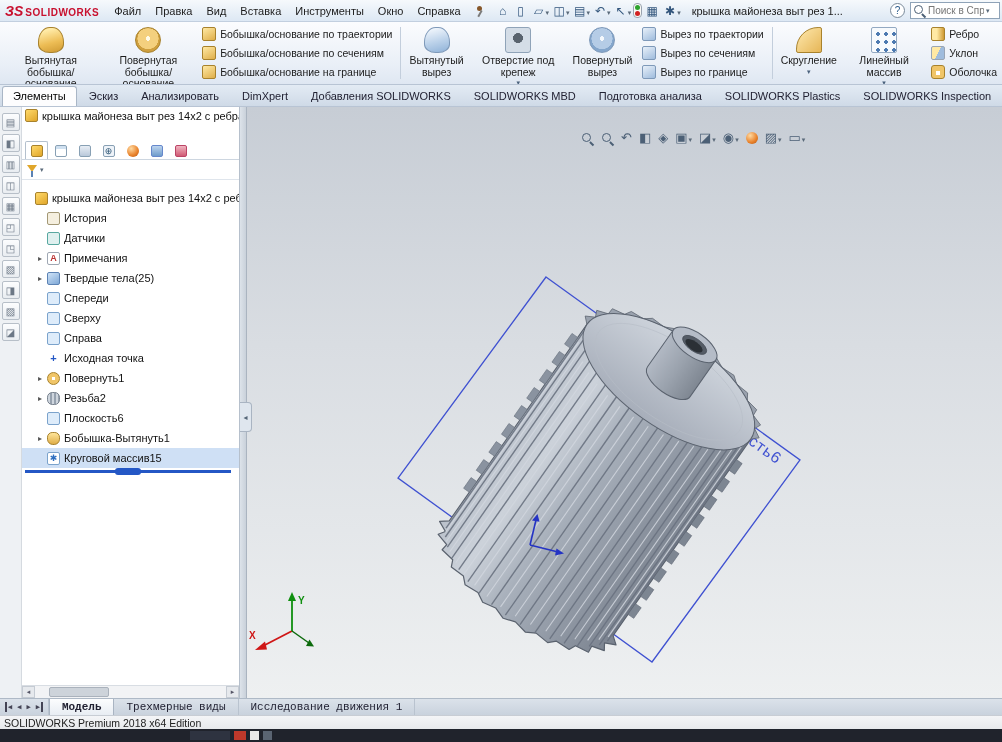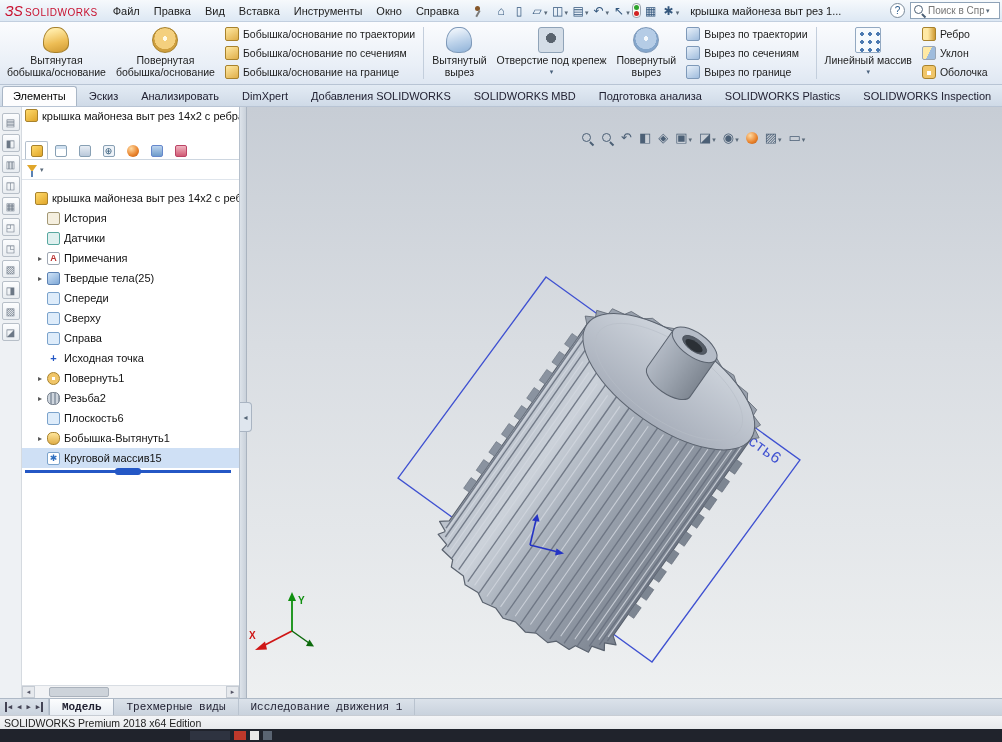--- a/index.html
+++ b/index.html
@@ -2,21 +2,21 @@
 <html><head>
 <meta charset="utf-8">
 <style>
   html,body{margin:0;padding:0;}
   *{box-sizing:border-box;}
   body{width:1002px;height:742px;overflow:hidden;font-family:"Liberation Sans",sans-serif;font-size:11px;background:#fff;}
   .app{width:1002px;height:742px;display:flex;flex-direction:column;position:relative;background:#fff;}
 
   
   .menubar{height:22px;background:linear-gradient(#f6f9fc,#dde8f4);border-bottom:1px solid #c2cfdf;display:flex;align-items:center;flex:none;}
-  .logo{display:flex;align-items:baseline;padding:0 8px 0 5px;color:#c8102e;font-weight:normal;justify-content:space-between;}
+  .logo{display:flex;align-items:baseline;padding:0 8px 0 5px;color:#c8102e;font-weight:bold;justify-content:space-between;}
   .logo .logo-mark{font-style:italic;font-size:14px;margin-right:2px;}
   .logo .logo-text{font-size:10px;letter-spacing:.5px;}
   .menus{display:flex;}
   .menu-item{padding:3px 7px;color:#1c1c1c;cursor:default;}
   .pinbtn{width:14px;height:14px;position:relative;margin:0 4px;}
   .pin-head{position:absolute;left:5px;top:2px;width:5px;height:5px;border-radius:50%;background:#86572a;}
   .pin-head::after{content:"";position:absolute;left:2px;top:4px;width:1.5px;height:7px;background:#7b7b7b;transform:rotate(30deg);}
   .qtb{display:flex;align-items:center;margin-left:4px;}
   .tbwrap{display:flex;align-items:center;margin:0 1px;}
   .tbico{display:flex;align-items:center;justify-content:center;width:16px;height:16px;color:#33567c;font-size:12px;}
@@ -269,20 +269,25 @@
             <span class="slabel">Вырез по сечениям</span>
           </div>
           <div class="smallbtn">
             <span class="sic i-boundary-cut"></span>
             <span class="slabel">Вырез по границе</span>
           </div>
         </div>
       </div>
       <span class="rsep"></span>
       <div class="rgroup">
+        <div class="bigbtn">
+          <div class="ric i-fillet"></div>
+          <div class="blabel">Скругление</div>
+          <span class="bdd">▾</span>
+        </div>
         <div class="bigbtn">
           <div class="ric i-linear-pattern"></div>
           <div class="blabel">Линейный массив</div>
           <span class="bdd">▾</span>
         </div>
         <div class="stackcol">
           <div class="smallbtn">
             <span class="sic i-rib"></span>
             <span class="slabel">Ребро</span>
           </div>

